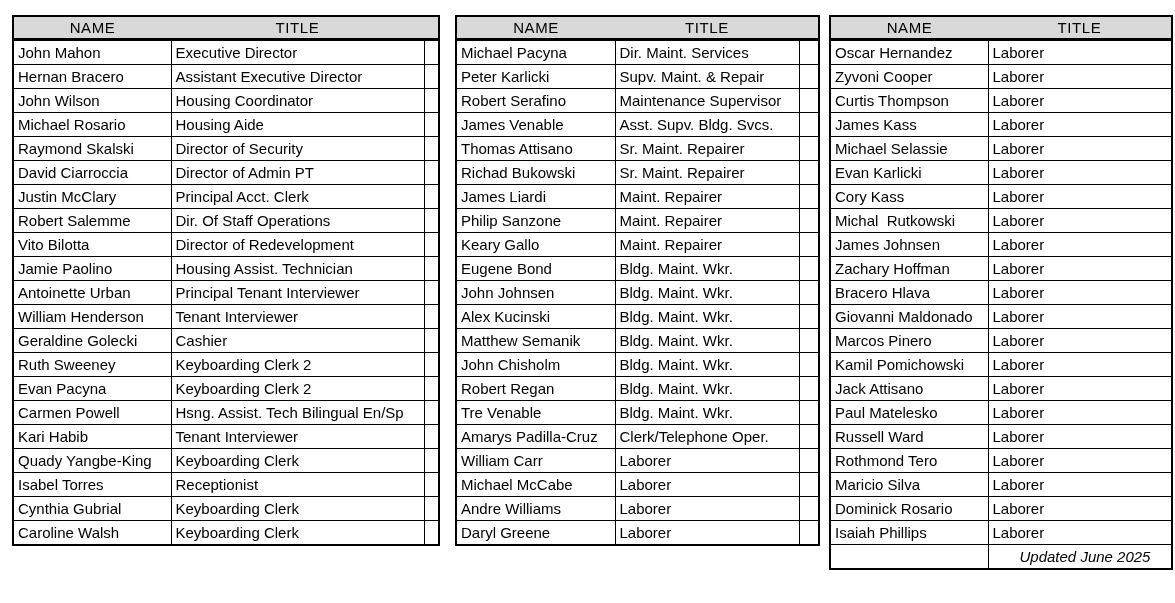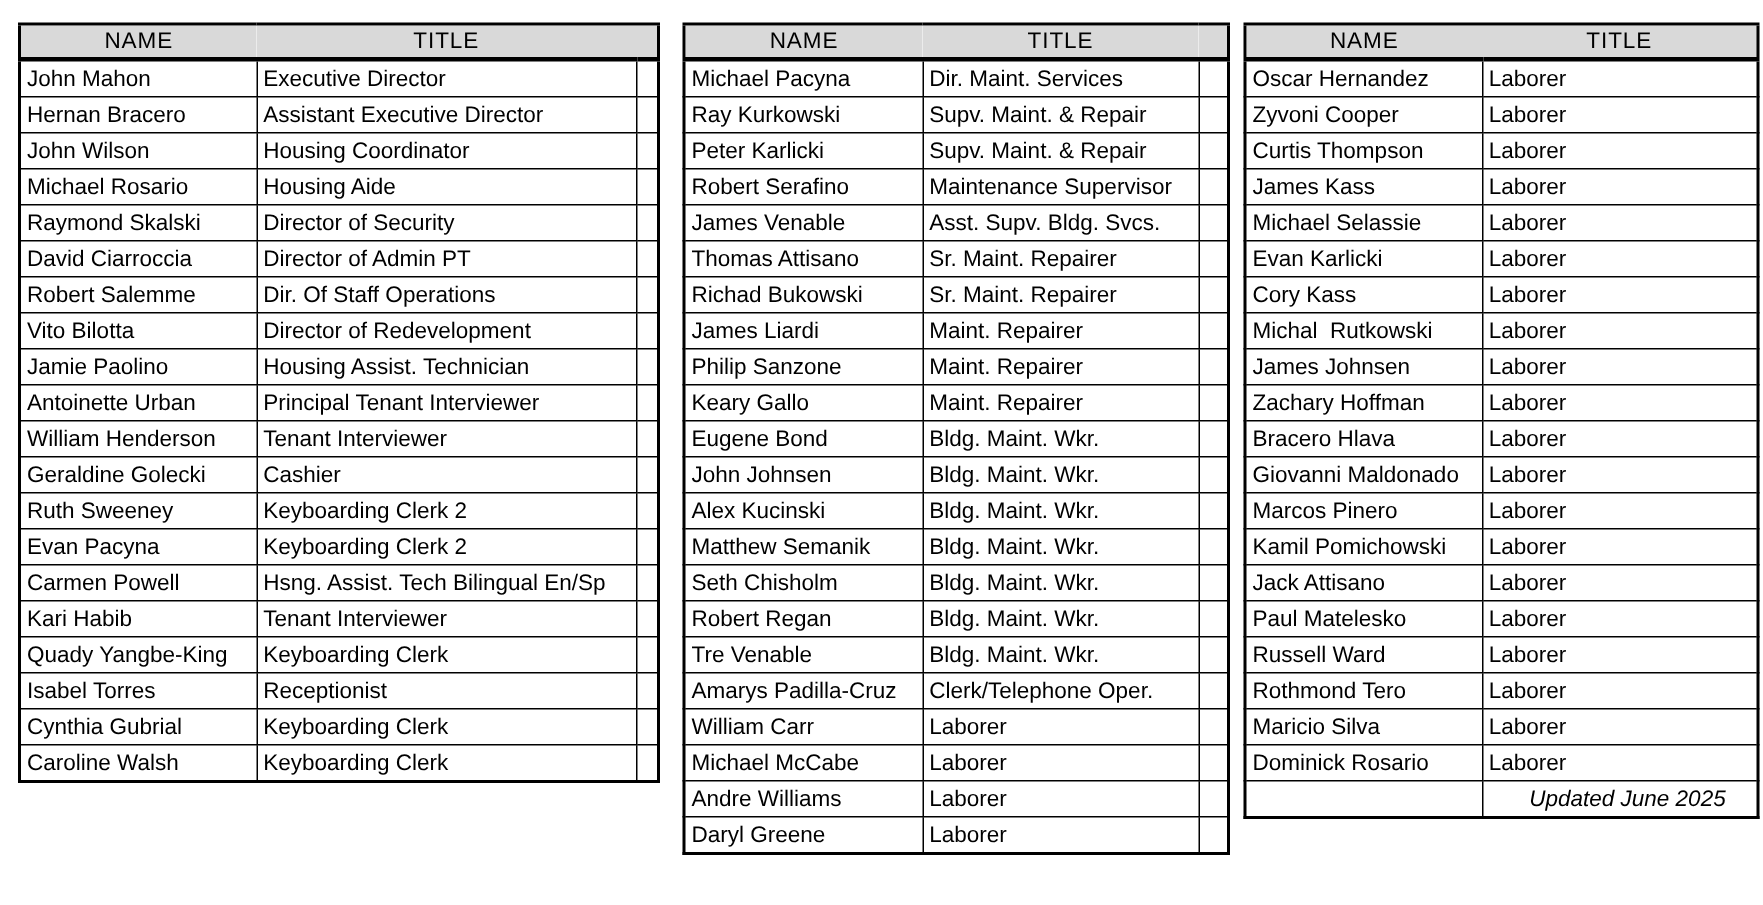--- a/index.html
+++ b/index.html
@@ -107,20 +107,25 @@
             <td>Raymond Skalski</td>
             <td>Director of Security</td>
             <td class="spacer-cell"></td>
           </tr>
           <tr>
             <td>David Ciarroccia</td>
             <td>Director of Admin PT</td>
             <td class="spacer-cell"></td>
           </tr>
           <tr>
+            <td>Justin McClary</td>
+            <td>Principal Acct. Clerk</td>
+            <td class="spacer-cell"></td>
+          </tr>
+          <tr>
             <td>Robert Salemme</td>
             <td>Dir. Of Staff Operations</td>
             <td class="spacer-cell"></td>
           </tr>
           <tr>
             <td>Vito Bilotta</td>
             <td>Director of Redevelopment</td>
             <td class="spacer-cell"></td>
           </tr>
           <tr>
@@ -199,25 +204,20 @@
           <th></th>
         </tr>
       </thead>
       <tbody>
           <tr>
             <td>Michael Pacyna</td>
             <td>Dir. Maint. Services</td>
             <td class="spacer-cell"></td>
           </tr>
           <tr>
-            <td>Ray Kurkowski</td>
-            <td>Supv. Maint. &amp; Repair</td>
-            <td class="spacer-cell"></td>
-          </tr>
-          <tr>
             <td>Peter Karlicki</td>
             <td>Supv. Maint. &amp; Repair</td>
             <td class="spacer-cell"></td>
           </tr>
           <tr>
             <td>Robert Serafino</td>
             <td>Maintenance Supervisor</td>
             <td class="spacer-cell"></td>
           </tr>
           <tr>
@@ -264,21 +264,21 @@
             <td>Alex Kucinski</td>
             <td>Bldg. Maint. Wkr.</td>
             <td class="spacer-cell"></td>
           </tr>
           <tr>
             <td>Matthew Semanik</td>
             <td>Bldg. Maint. Wkr.</td>
             <td class="spacer-cell"></td>
           </tr>
           <tr>
-            <td>Seth Chisholm</td>
+            <td>John Chisholm</td>
             <td>Bldg. Maint. Wkr.</td>
             <td class="spacer-cell"></td>
           </tr>
           <tr>
             <td>Robert Regan</td>
             <td>Bldg. Maint. Wkr.</td>
             <td class="spacer-cell"></td>
           </tr>
           <tr>
             <td>Tre Venable</td>
@@ -399,20 +399,24 @@
           </tr>
           <tr>
             <td>Maricio Silva</td>
             <td>Laborer</td>
           </tr>
           <tr>
             <td>Dominick Rosario</td>
             <td>Laborer</td>
           </tr>
           <tr>
+            <td>Isaiah Phillips</td>
+            <td>Laborer</td>
+          </tr>
+          <tr>
             <td></td>
             <td class="italic">Updated June 2025</td>
           </tr>
         </tbody>
     </table>
 
   </div>
 </div>
 
 </body></html>

